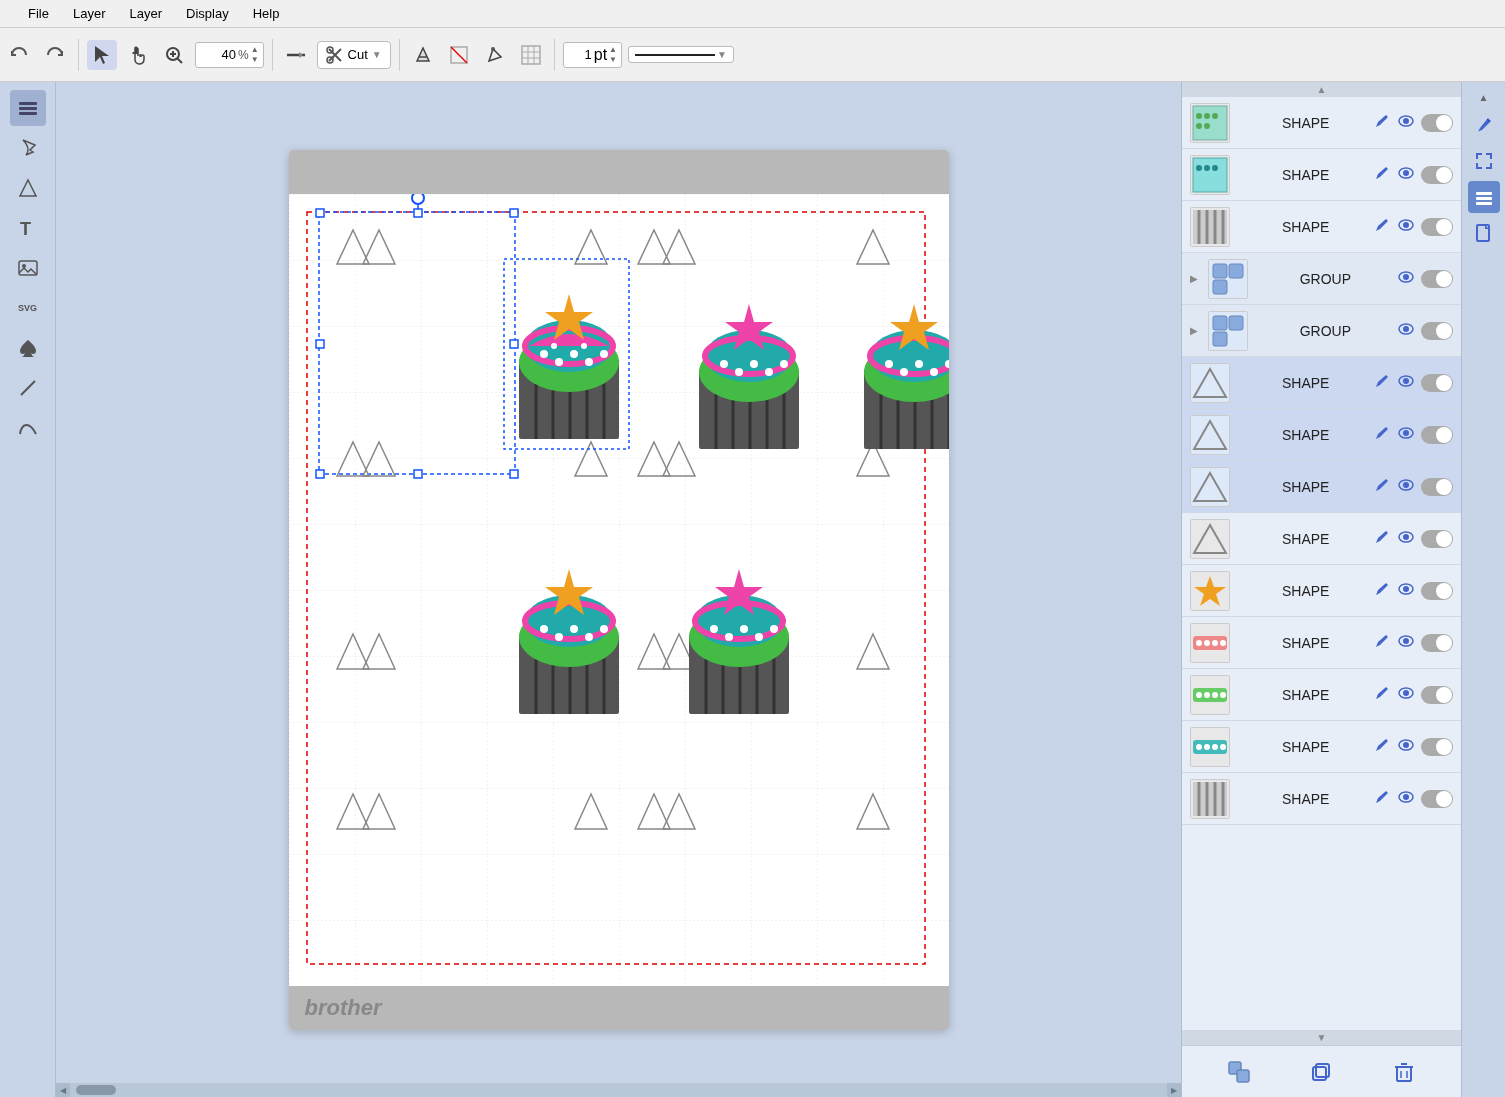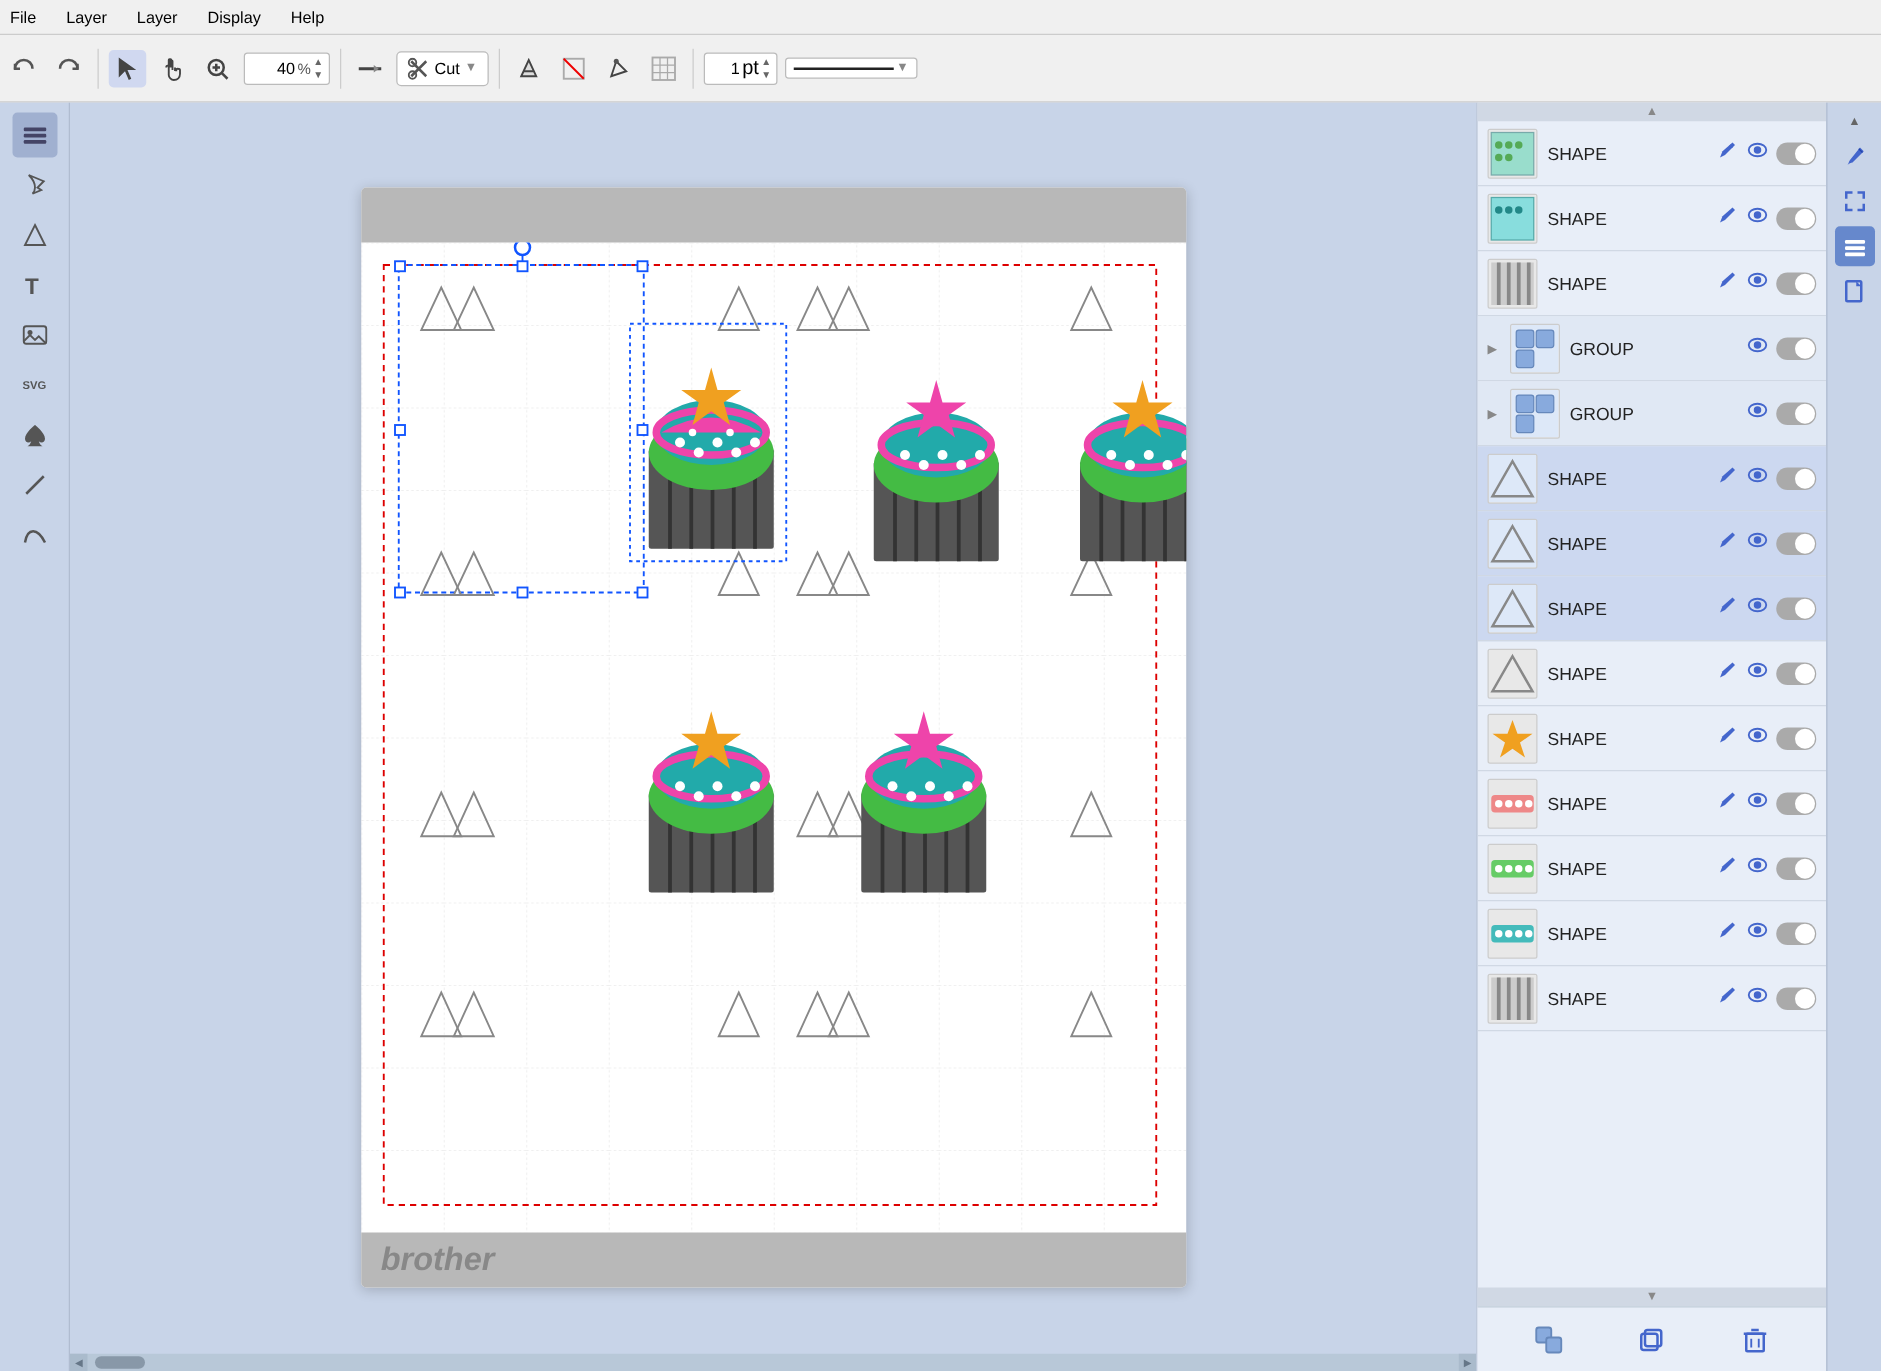--- a/index.html
+++ b/index.html
@@ -1,19 +1,19 @@
 <!DOCTYPE html>
 <html><head>
   <meta charset="utf-8">
   <style>
     * { box-sizing: border-box; margin: 0; padding: 0; }
     body { font-family: Arial, sans-serif; background: #c8d4e8; width: 1505px; height: 1097px; overflow: hidden; display: flex; flex-direction: column; }
 
     
-    .menubar { background: #f0f0f0; display: flex; align-items: center; padding: 2px 4px; gap: 16px; height: 28px; border-bottom: 1px solid #ccc; }
+    .menubar { background: #f0f0f0; display: flex; align-items: center; padding: 2px 24px; gap: 16px; height: 28px; border-bottom: 1px solid #ccc; }
     .menubar-item { font-size: 13px; cursor: pointer; padding: 2px 4px; }
 
     
     .toolbar { background: #f0f0f0; display: flex; align-items: center; padding: 4px 4px; gap: 6px; height: 54px; border-bottom: 1px solid #ccc; }
     .toolbar-btn { background: none; border: none; cursor: pointer; display: flex; align-items: center; justify-content: center; padding: 4px; border-radius: 4px; font-size: 18px; color: #444; }
     .toolbar-btn.active { background: #d0d8f0; }
     .toolbar-sep { width: 1px; height: 32px; background: #ccc; margin: 0 2px; }
     .zoom-box { display: flex; align-items: center; gap: 2px; border: 1px solid #bbb; border-radius: 3px; background: white; padding: 2px 4px; }
     .zoom-input { width: 36px; border: none; outline: none; font-size: 13px; text-align: right; background: transparent; }
     .zoom-pct { font-size: 12px; color: #555; }
@@ -34,36 +34,36 @@
     .side-btn { width: 36px; height: 36px; display: flex; align-items: center; justify-content: center; cursor: pointer; border-radius: 4px; font-size: 18px; color: #444; border: none; background: none; }
     .side-btn.active { background: #a0b0d0; }
 
     
     .canvas-area { flex: 1; background: #c8d4e8; display: flex; flex-direction: column; align-items: center; justify-content: center; position: relative; overflow: hidden; }
 
     
     .mat-container { position: relative; width: 660px; height: 880px; background: white; border-radius: 4px; box-shadow: 0 2px 10px rgba(0,0,0,0.2); }
     .mat-header { height: 44px; background: #b8b8b8; border-radius: 4px 4px 0 0; display: flex; align-items: center; }
     .mat-footer { height: 44px; background: #b8b8b8; border-radius: 0 0 4px 4px; display: flex; align-items: center; padding-left: 16px; }
-    .mat-footer-text { font-size: 26px; color: #888; font-weight: bold; font-style: italic; }
+    .mat-footer-text { font-size: 22px; color: #888; font-weight: bold; font-style: italic; }
 
     
     .grid-svg { position: absolute; top: 0; left: 0; width: 100%; height: 100%; pointer-events: none; }
 
     
     .right-sidebar { width: 280px; background: #e8eef8; border-left: 1px solid #b0bcd0; display: flex; flex-direction: column; }
     .layers-header { background: #e8eef8; padding: 12px 16px; font-size: 20px; font-weight: bold; color: #222; border-bottom: 1px solid #c0ccd8; height: 56px; display: flex; align-items: center; }
 
     
     .layers-list { flex: 1; overflow-y: scroll; }
     .layer-item { display: flex; align-items: center; padding: 4px 8px; height: 52px; border-bottom: 1px solid #d0d8e4; cursor: pointer; gap: 8px; }
     .layer-item.selected { background: #ccd8f0; }
     .layer-item.group-item { background: #e0e8f4; }
     .layer-thumb { width: 40px; height: 40px; background: #e8e8e8; border: 1px solid #ccc; border-radius: 2px; display: flex; align-items: center; justify-content: center; flex-shrink: 0; overflow: hidden; }
-    .layer-name { flex: 1; font-size: 14px; font-weight: 500; color: #222; }
+    .layer-name { flex: 1; font-size: 14px; font-weight: 500; color: #222; margin-left: 44px; }
     .layer-actions { display: flex; align-items: center; gap: 6px; }
     .layer-edit-btn { background: none; border: none; cursor: pointer; font-size: 16px; color: #4466cc; }
     .layer-vis-btn { background: none; border: none; cursor: pointer; font-size: 16px; color: #4466cc; }
     .layer-toggle { width: 32px; height: 18px; background: #ccc; border-radius: 9px; position: relative; cursor: pointer; }
     .layer-toggle.on { background: #aaaaaa; }
     .layer-toggle-thumb { width: 16px; height: 16px; background: white; border-radius: 50%; position: absolute; top: 1px; right: 1px; }
     .group-arrow { font-size: 10px; color: #888; cursor: pointer; margin-right: 2px; }
 
     
     .layers-bottom { height: 52px; background: #e8eef8; border-top: 1px solid #c0ccd8; display: flex; align-items: center; justify-content: space-around; padding: 0 16px; }

